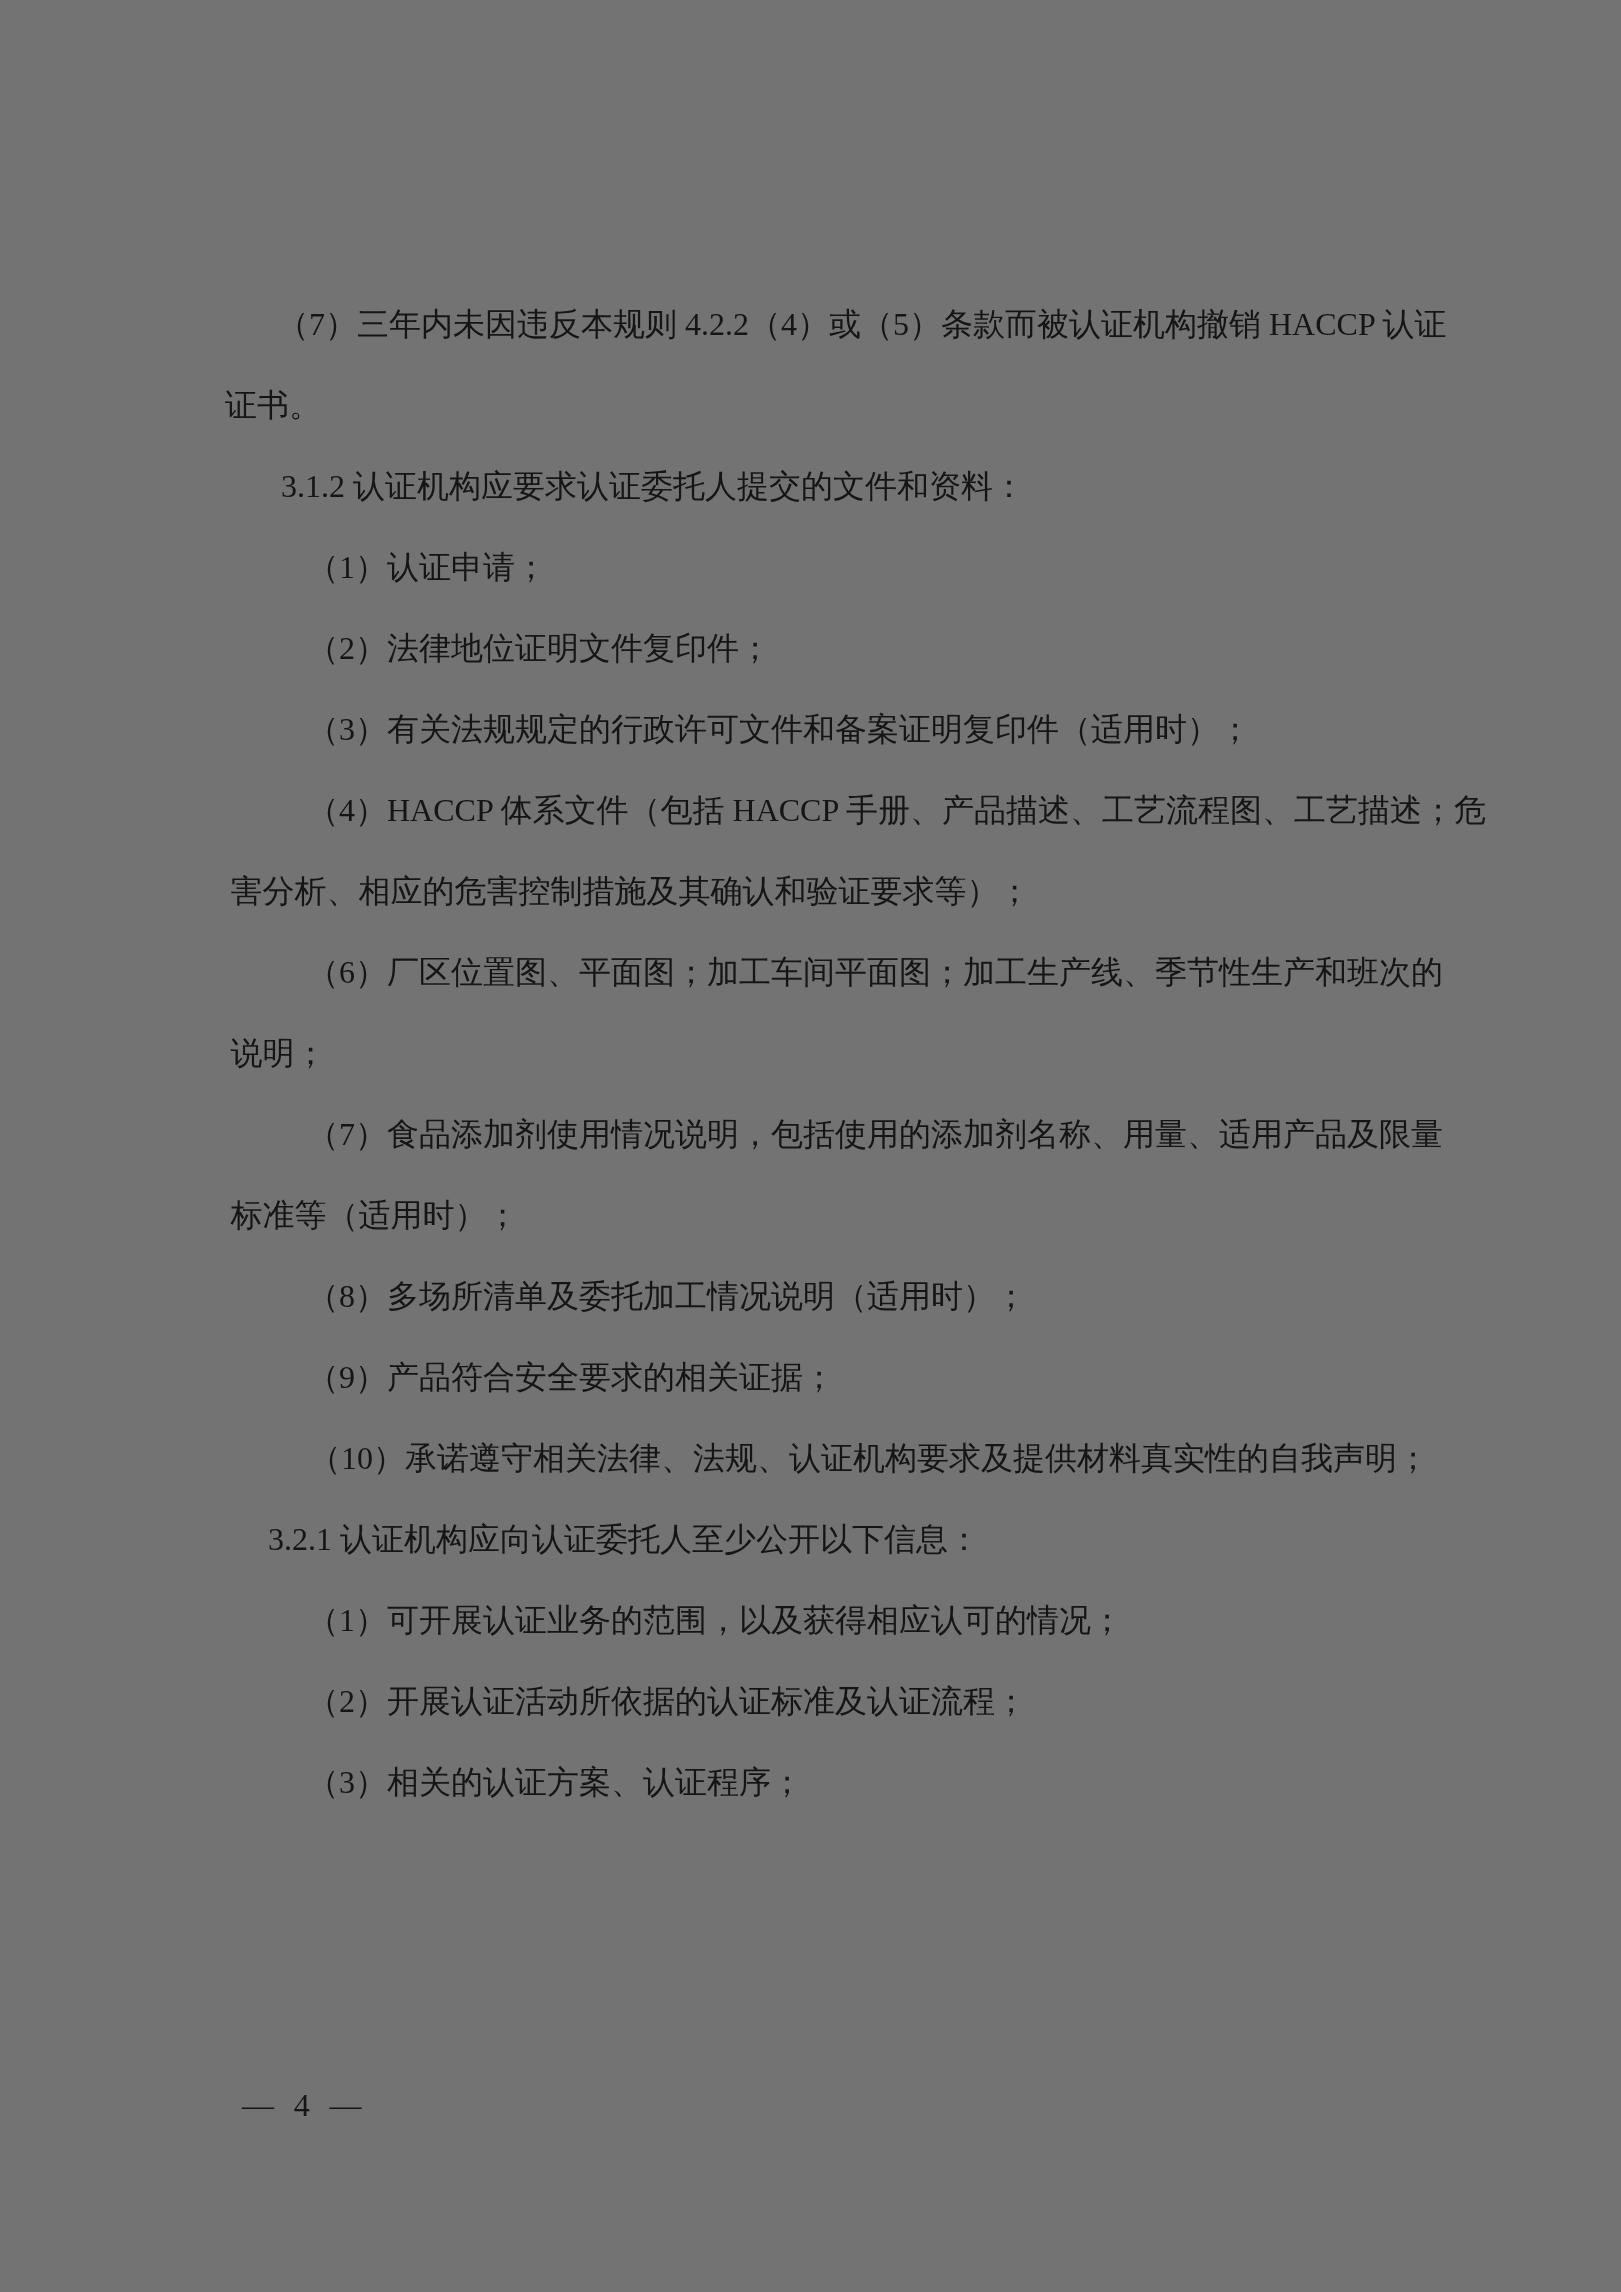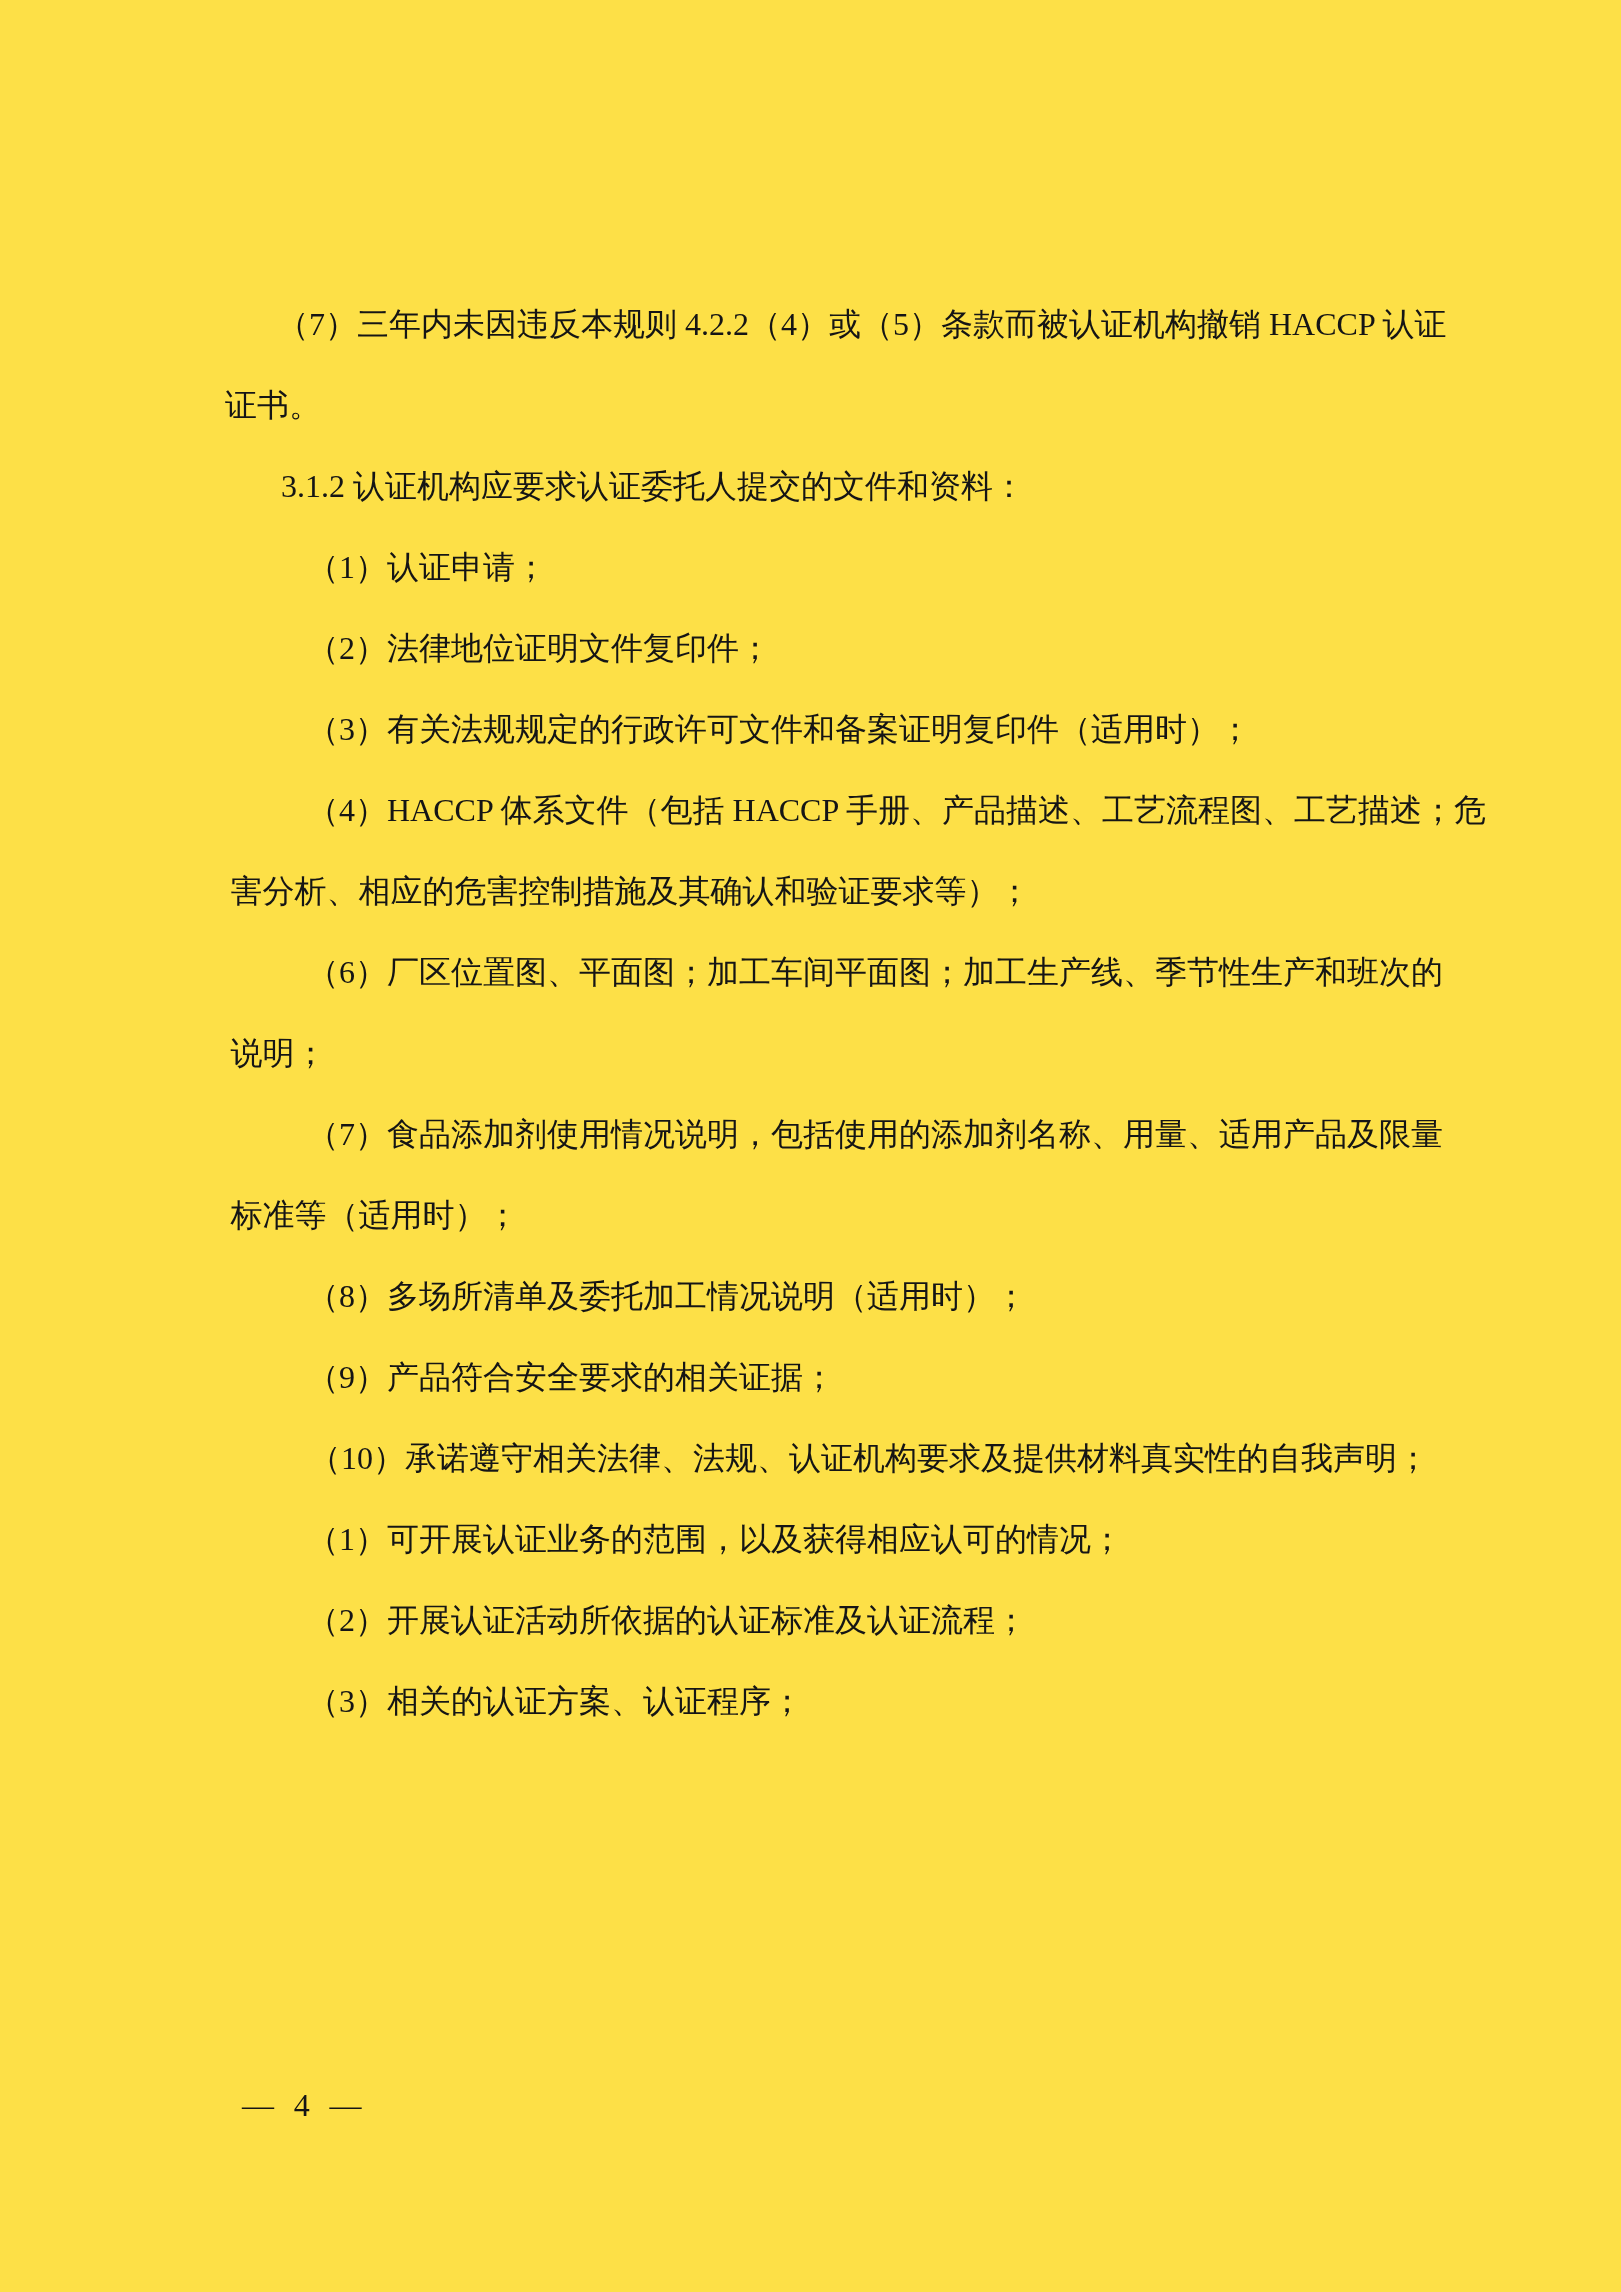--- a/index.html
+++ b/index.html
@@ -1,20 +1,20 @@
 <!DOCTYPE html>
 <html><head>
 <meta charset="utf-8">
 <style>
   html, body { margin: 0; padding: 0; background: #ffffff; }
   .page {
     position: relative;
     width: 1621px;
     height: 2293px;
-    background: #fde047;
+    background: #737373;
     color: #151515;
     font-family: "Liberation Serif", "DejaVu Serif", serif;
     font-size: 32px;
     overflow: hidden;
   }
   .doc {
     position: absolute;
     left: 203px;
     top: 284px;
     width: 1218px;
@@ -60,20 +60,21 @@
     <div class="l ind106">（3）有关法规规定的行政许可文件和备案证明复印件（适用时）；</div>
     <div class="l ind106 just">（4）HACCP 体系文件（包括 HACCP 手册、产品描述、工艺流程图、工艺描述；危</div>
     <div class="l ind28">害分析、相应的危害控制措施及其确认和验证要求等）；</div>
     <div class="l ind106 just">（6）厂区位置图、平面图；加工车间平面图；加工生产线、季节性生产和班次的</div>
     <div class="l ind28">说明；</div>
     <div class="l ind106 just">（7）食品添加剂使用情况说明，包括使用的添加剂名称、用量、适用产品及限量</div>
     <div class="l ind28">标准等（适用时）；</div>
     <div class="l ind106">（8）多场所清单及委托加工情况说明（适用时）；</div>
     <div class="l ind106">（9）产品符合安全要求的相关证据；</div>
     <div class="l ind108">（10）承诺遵守相关法律、法规、认证机构要求及提供材料真实性的自我声明；</div>
+    <div class="l ind66">3.2.1 认证机构应向认证委托人至少公开以下信息：</div>
     <div class="l ind106">（1）可开展认证业务的范围，以及获得相应认可的情况；</div>
     <div class="l ind106">（2）开展认证活动所依据的认证标准及认证流程；</div>
     <div class="l ind106">（3）相关的认证方案、认证程序；</div>
   </div>
 
   <div class="footer">— 4 —</div>
 </div>
 
 
 </body></html>

